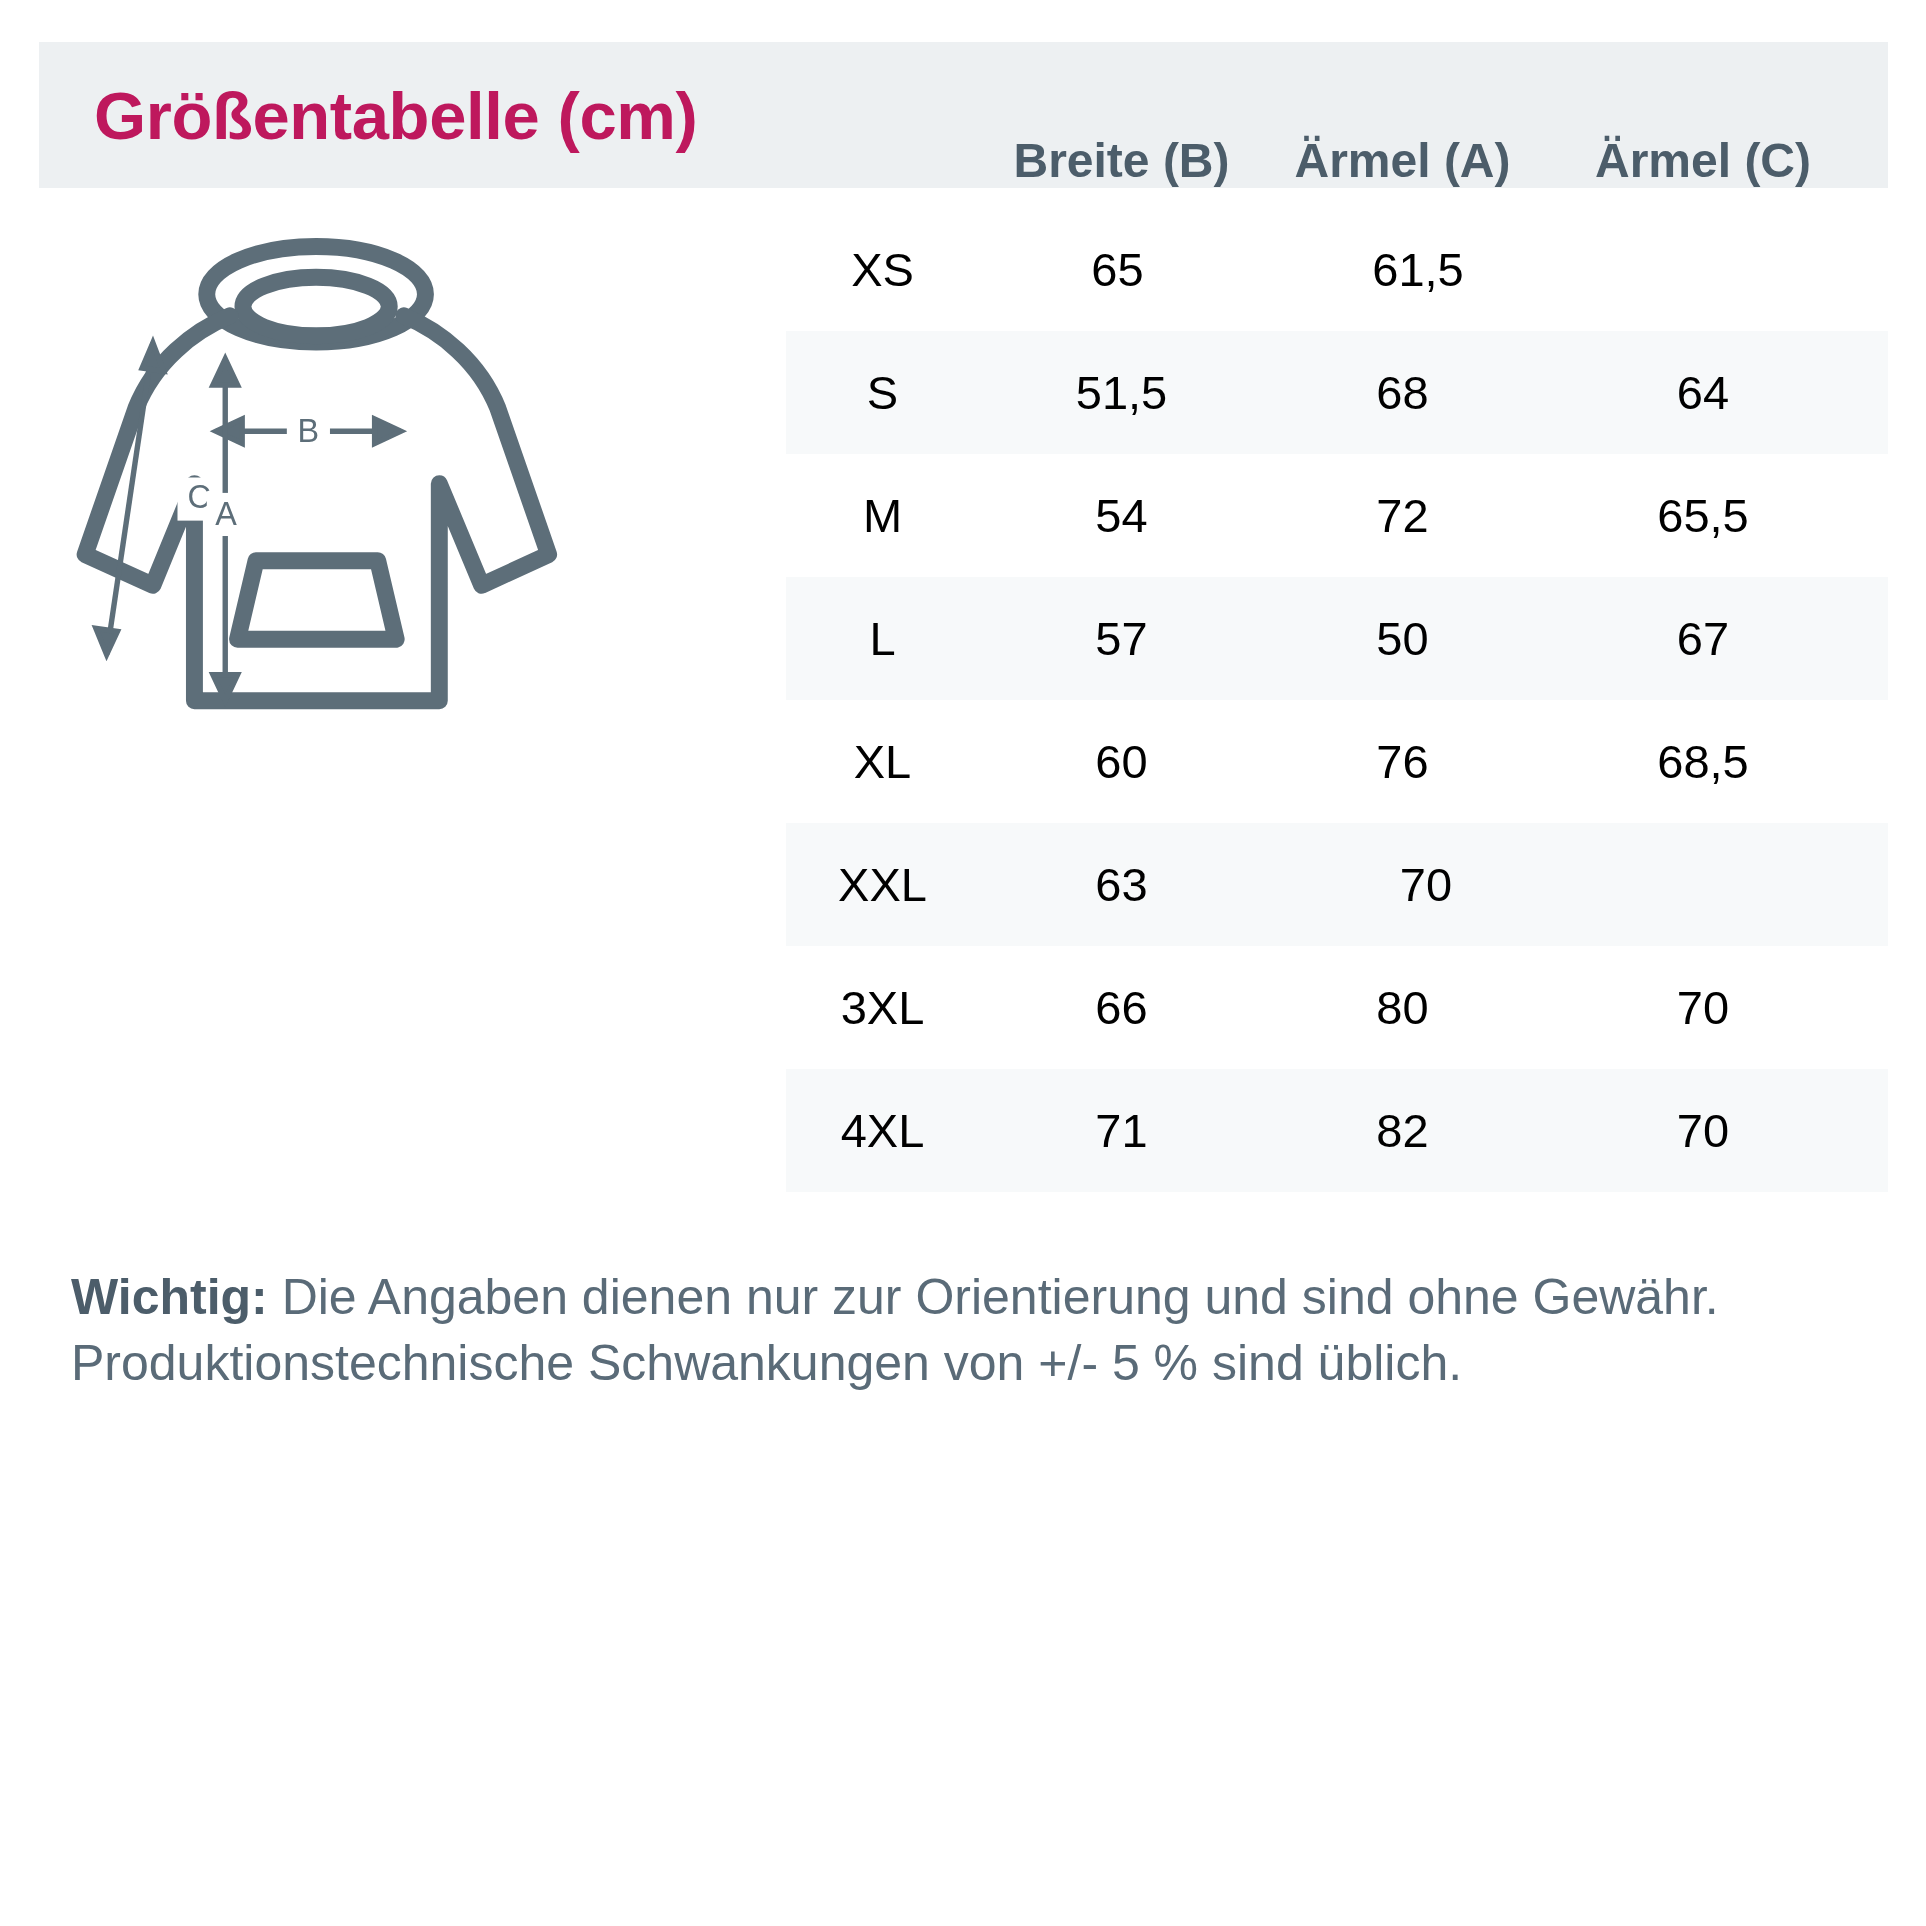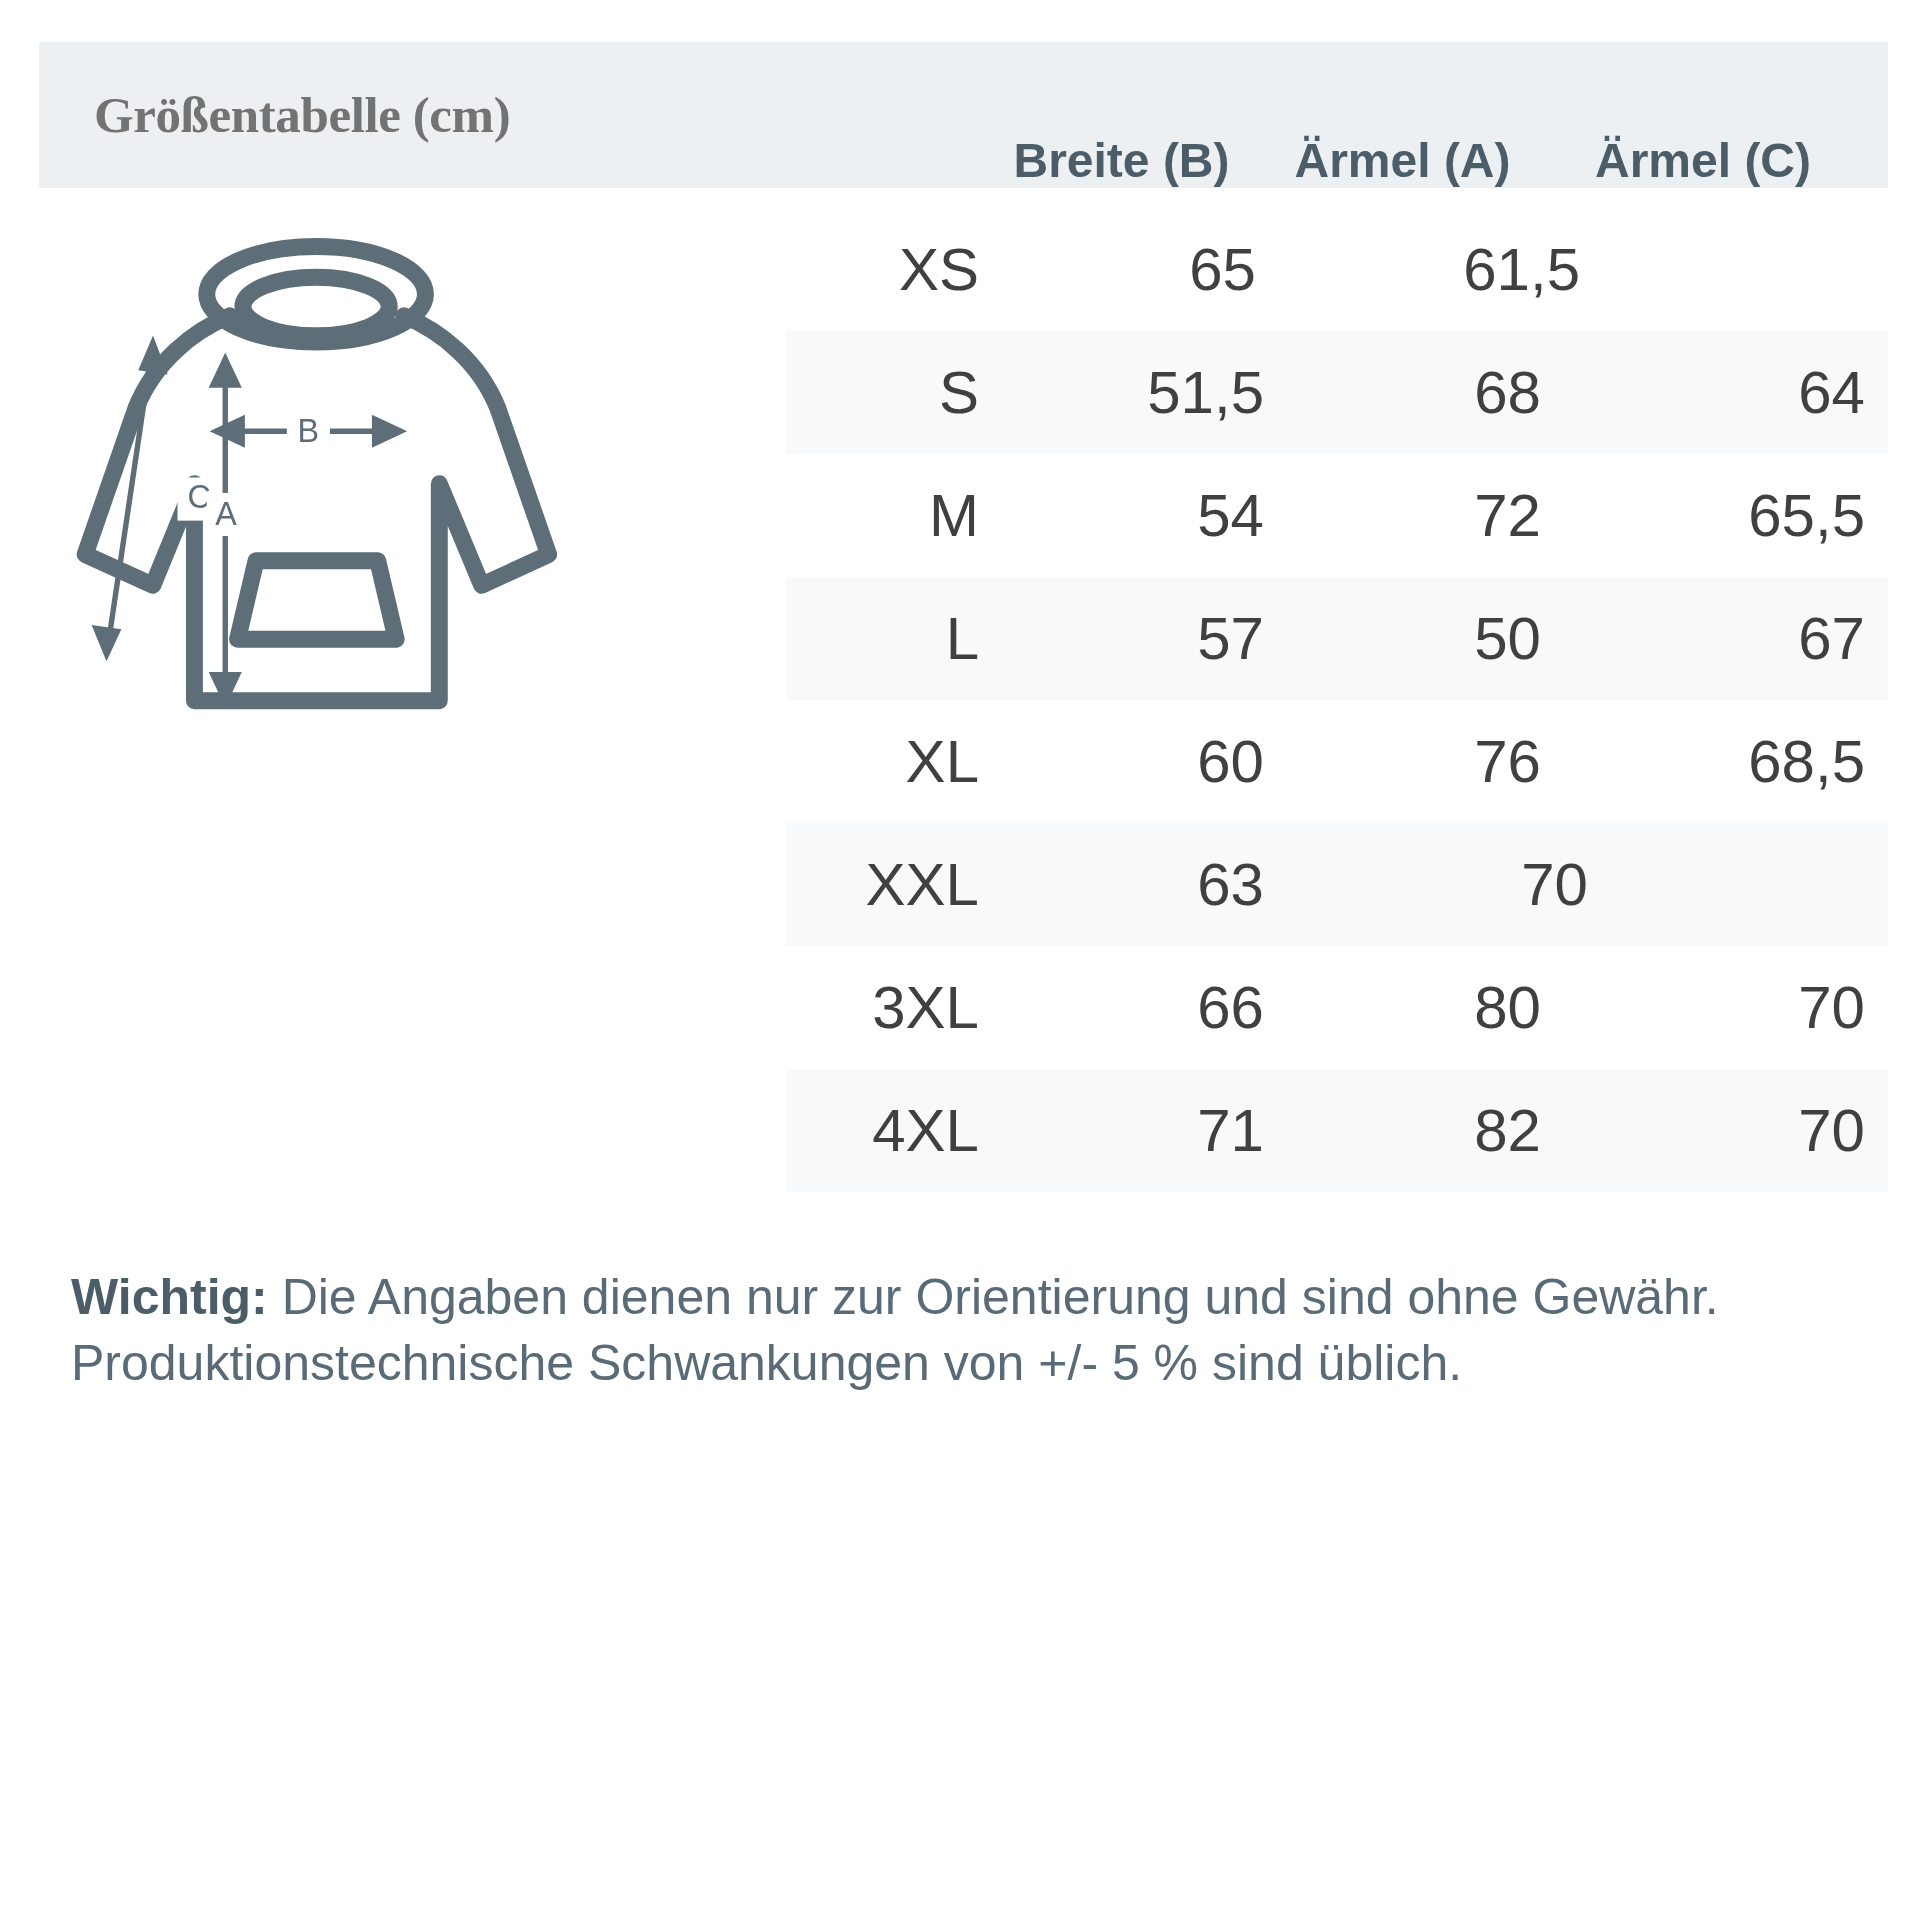--- a/index.html
+++ b/index.html
@@ -24,27 +24,26 @@
     left: 39px;
     top: 42px;
     width: 1849px;
     height: 146px;
     background: #edf0f2;
     display: flex;
     align-items: center;
   }
 
   .header-title {
-    color: #737373;
-    font-size: 51px;
+    color: #be185d;
+    font-size: 67px;
     font-weight: bold;
     margin-left: 55px;
     letter-spacing: -0.4px;
     white-space: nowrap;
-    font-family: Liberation Serif, serif;
   }
 
   .header-cols {
     position: absolute;
     left: 786px;
     top: 0;
     width: 1063px;
     height: 146px;
     display: flex;
     align-items: flex-end;
@@ -81,23 +80,23 @@
 
   .row {
     display: flex;
     align-items: center;
     height: 123px;
   }
   .row.odd { background: #f7f9fa; }
   .row.even { background: #ffffff; }
 
   .cell {
-    color: #404040;
-    font-size: 60px;
-    text-align: right;
+    color: #000000;
+    font-size: 47px;
+    text-align: center;
     white-space: nowrap;
   }
   .cell.c0 { width: 193px; }
   .cell.c1 { width: 285px; }
   .cell.c2 { width: 277px; }
   .cell.c3 { width: 324px; }
 
   
   .footnote {
     position: absolute;

